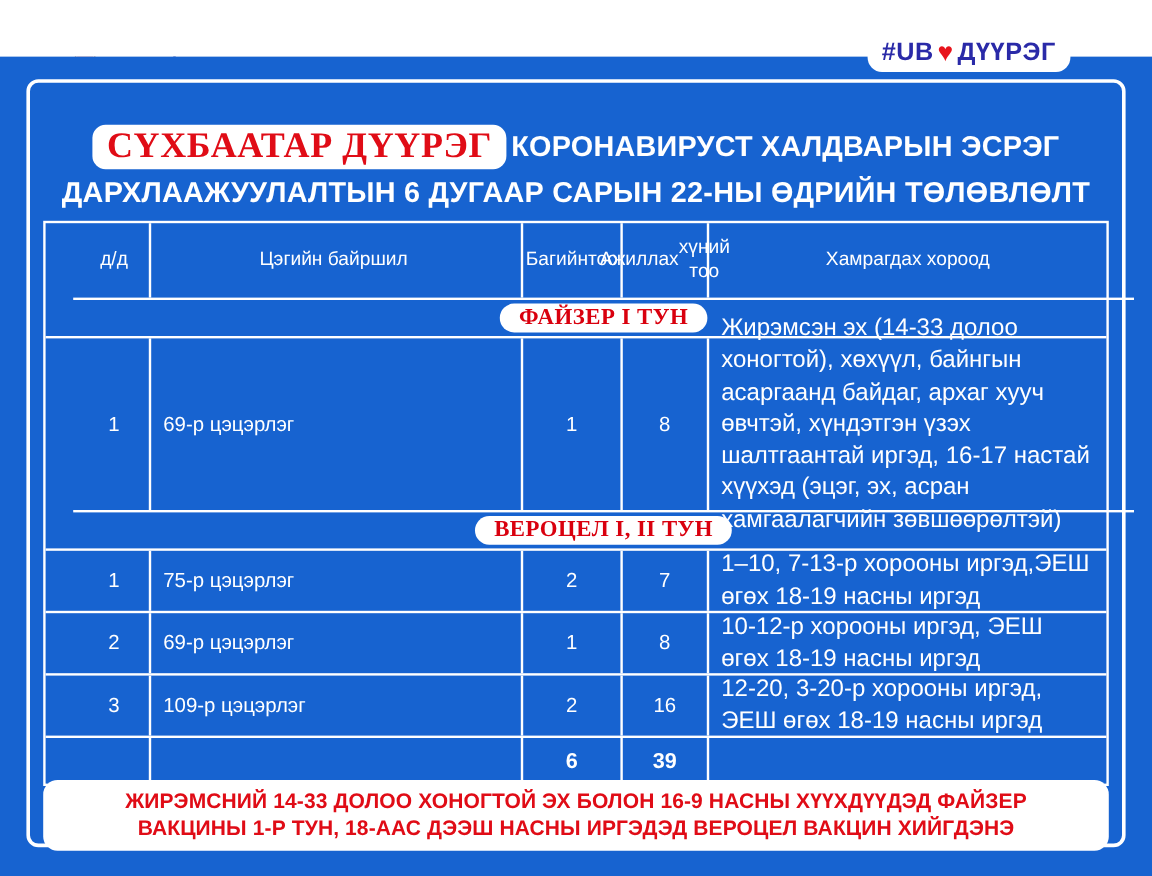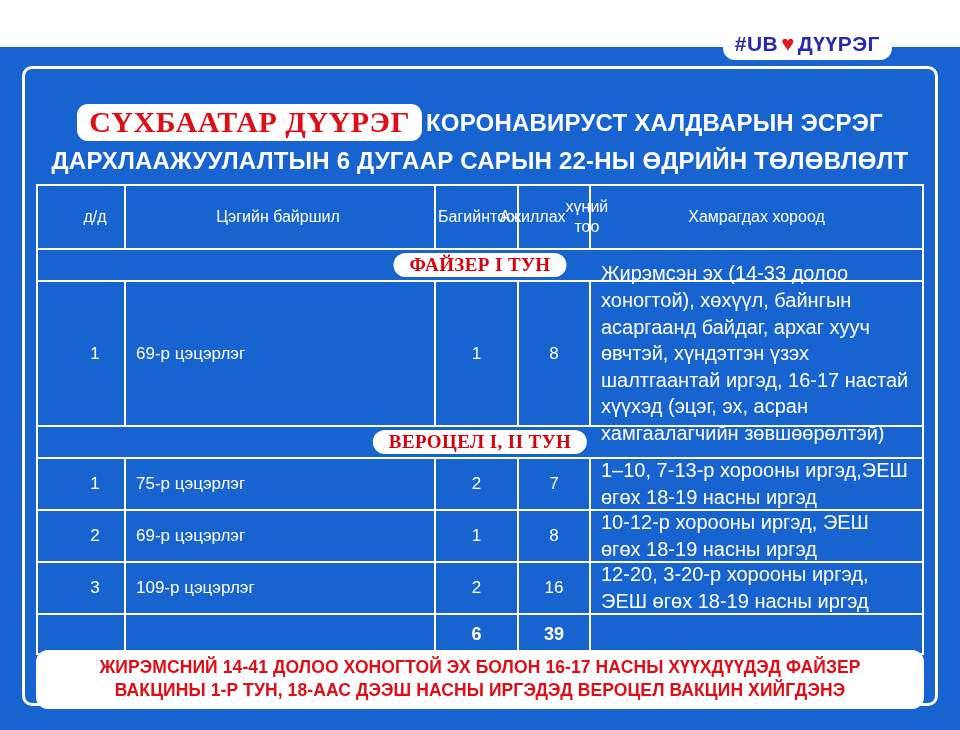--- a/index.html
+++ b/index.html
@@ -61,21 +61,21 @@
   .c-team{width:83px;justify-content:center;font-size:17px;}
   .c-staff{width:72px;justify-content:center;font-size:17px;}
   .c-khoroo{flex:1;padding:6px 8px 6px 10px;font-size:20px;line-height:1.33;align-items:center;}
 
   .head .cell{font-size:16px;font-weight:normal;justify-content:center;text-align:center;padding:7px 4px;}
   .head{height:62px;}
   .head .c-loc{justify-content:center;padding-left:0;}
   .head .c-team,.head .c-staff{line-height:1.25;display:flex;flex-direction:row;justify-content:center;}
   .head .c-khoroo{justify-content:center;text-align:center;padding:7px 4px;}
 
-  .section-row{height:32px;align-items:center;justify-content:center;position:relative;}
+  .section-row{height:32px;align-items:center;justify-content:center;position:relative;margin-left:23px;}
   .section-row .pill{
     background:#ffffff;border-radius:12px;
     color:#d9000e;font-family:"Liberation Serif","DejaVu Serif",serif;
     font-weight:bold;font-size:19px;letter-spacing:.4px;
     padding:1px 16px 2px 16px;line-height:1.15;
     position:absolute;left:50%;transform:translateX(-50%);
   }
 
   .row-pfizer{height:145px;}
   .row-std{height:52px;}
@@ -203,17 +203,17 @@
       <div class="cell c-no"></div>
       <div class="cell c-loc"></div>
       <div class="cell c-team">6</div>
       <div class="cell c-staff">39</div>
       <div class="cell c-khoroo"></div>
     </div>
 
   </div>
 
   <div class="banner">
-    <div>ЖИРЭМСНИЙ 14-41 ДОЛОО ХОНОГТОЙ ЭХ БОЛОН 16-17 НАСНЫ ХҮҮХДҮҮДЭД ФАЙЗЕР</div>
+    <div>ЖИРЭМСНИЙ 14-33 ДОЛОО ХОНОГТОЙ ЭХ БОЛОН 16-9 НАСНЫ ХҮҮХДҮҮДЭД ФАЙЗЕР</div>
     <div>ВАКЦИНЫ 1-Р ТУН, 18-ААС ДЭЭШ НАСНЫ ИРГЭДЭД ВЕРОЦЕЛ ВАКЦИН ХИЙГДЭНЭ</div>
   </div>
 
 </div>
 
 </body></html>

